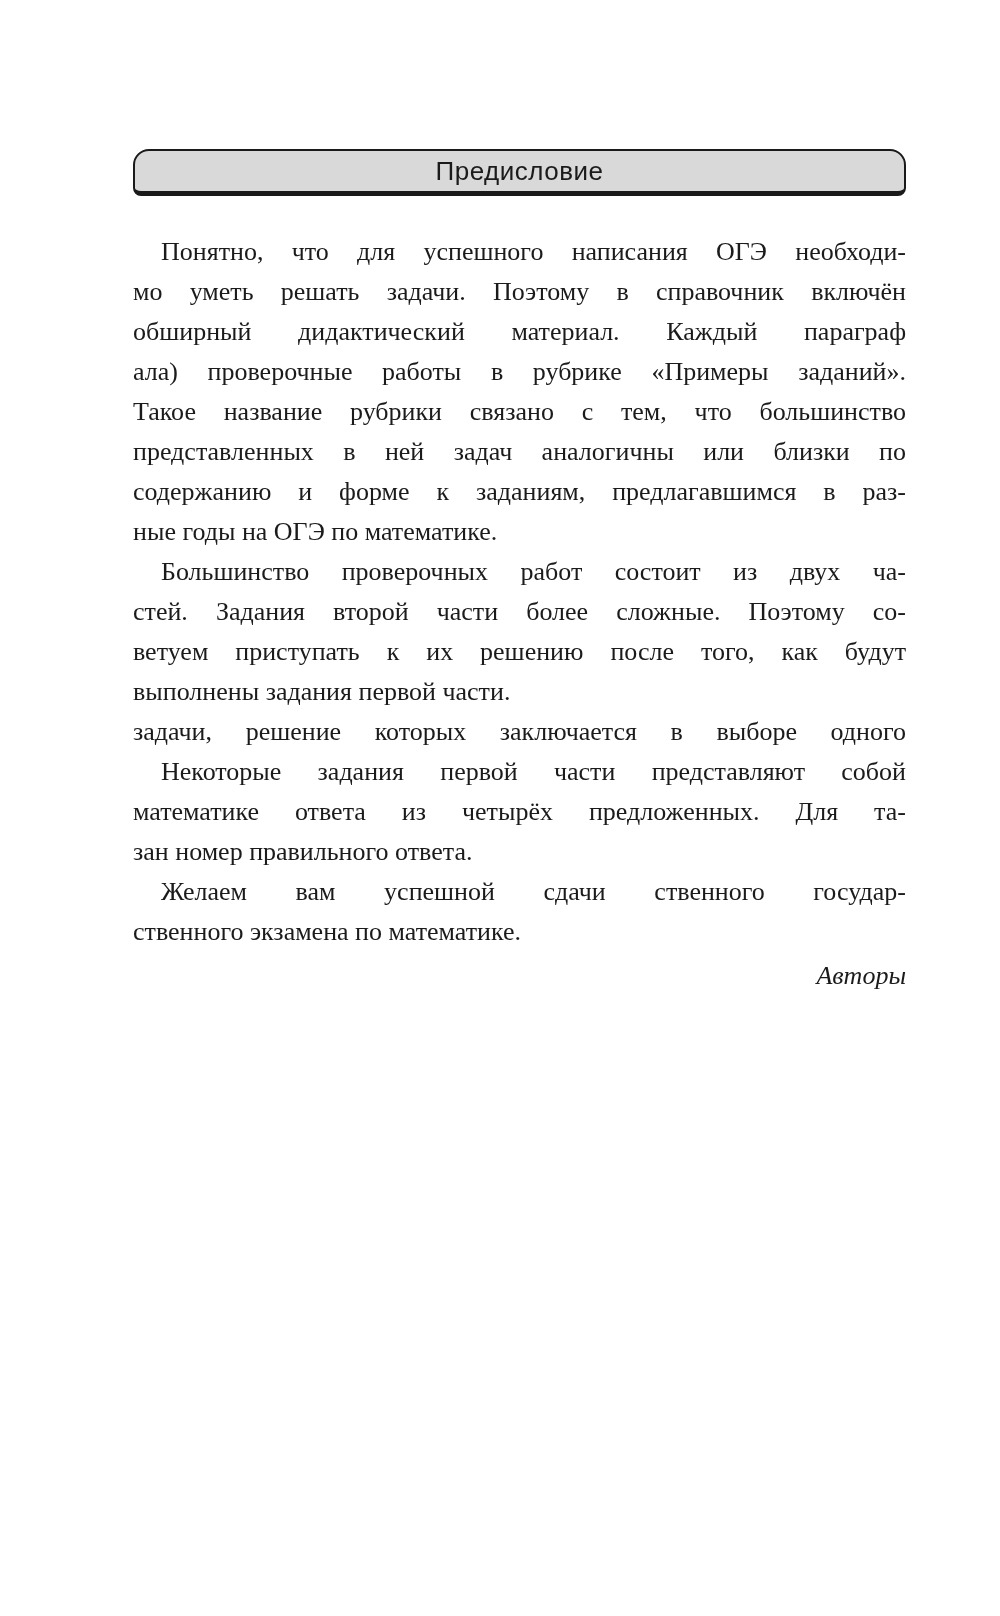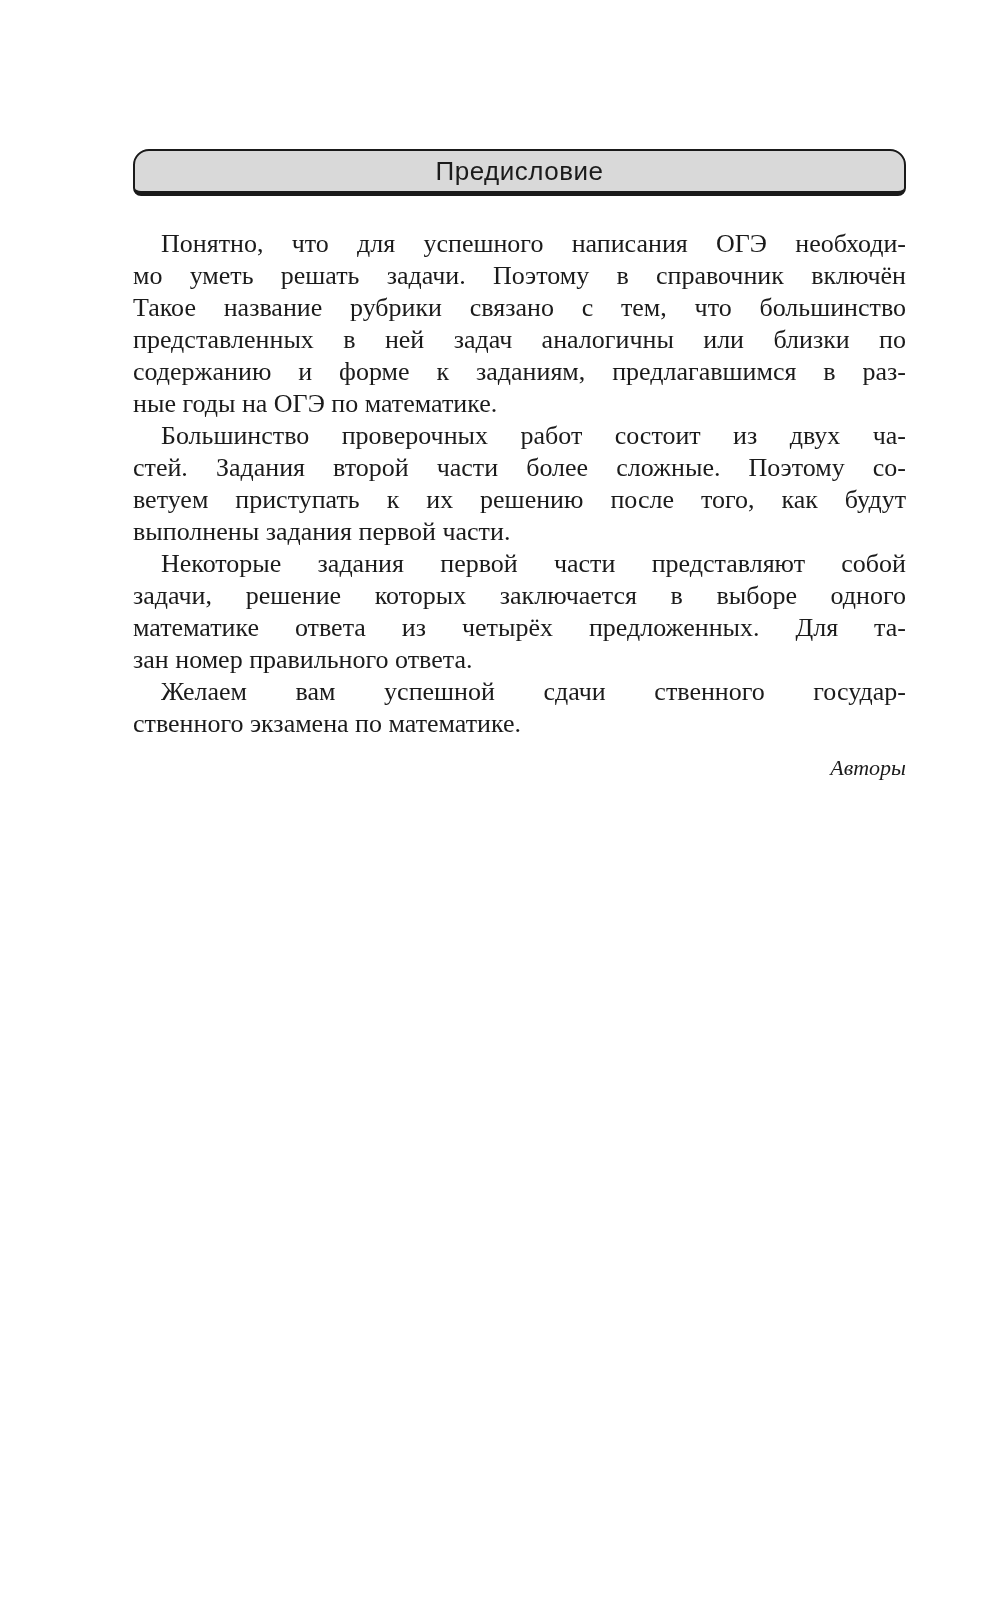--- a/index.html
+++ b/index.html
@@ -49,59 +49,62 @@
     line-height: 32px;
     color: var(--text);
   }
   .paragraph { margin: 0; }
   .line {
     text-align: justify;
     text-align-last: justify;
     white-space: normal;
     height: 32px;
     overflow: visible;
+    margin-top: 8px;
   }
   .line.first { padding-left: 28px; }
   .line.last  { text-align-last: left; }
   .signature {
     margin-top: 12px;
     text-align: right;
     font-style: italic;
-    font-size: 22px;
+    font-size: 26px;
     line-height: 32px;
   }
 </style>
 </head>
 <body>
 
 <div class="page">
 
   <div class="header-box">
     <div class="header-title">Предисловие</div>
   </div>
 
   <div class="content">
 
   <div class="paragraph">
         <div class="line first">Понятно, что для успешного написания ОГЭ необходи-</div>
         <div class="line">мо уметь решать задачи. Поэтому в справочник включён</div>
+        <div class="line">обширный дидактический материал. Каждый параграф</div>
+        <div class="line">ала) проверочные работы в рубрике «Примеры заданий».</div>
         <div class="line">Такое название рубрики связано с тем, что большинство</div>
         <div class="line">представленных в ней задач аналогичны или близки по</div>
         <div class="line">содержанию и форме к заданиям, предлагавшимся в раз-</div>
         <div class="line last">ные годы на ОГЭ по математике.</div>
       </div>
       <div class="paragraph">
         <div class="line first">Большинство проверочных работ состоит из двух ча-</div>
         <div class="line">стей. Задания второй части более сложные. Поэтому со-</div>
         <div class="line">ветуем приступать к их решению после того, как будут</div>
         <div class="line last">выполнены задания первой части.</div>
       </div>
       <div class="paragraph">
+        <div class="line">задачи, решение которых заключается в выборе одного</div>
         <div class="line first">Некоторые задания первой части представляют собой</div>
-        <div class="line">задачи, решение которых заключается в выборе одного</div>
         <div class="line">математике ответа из четырёх предложенных. Для та-</div>
         <div class="line last">зан номер правильного ответа.</div>
       </div>
       <div class="paragraph">
         <div class="line first">Желаем вам успешной сдачи ственного государ-</div>
         <div class="line last">ственного экзамена по математике.</div>
       </div>
       <div class="signature">Авторы</div>
     </div>
 

